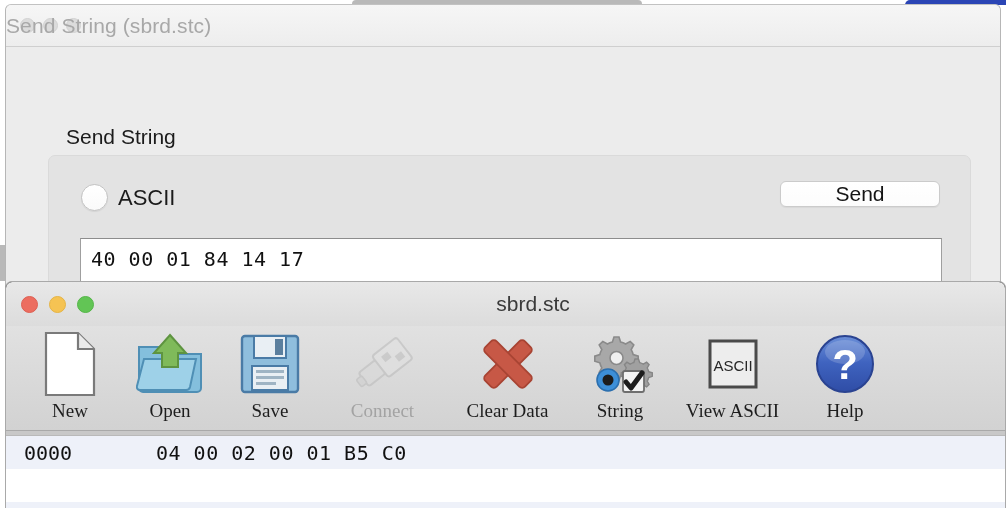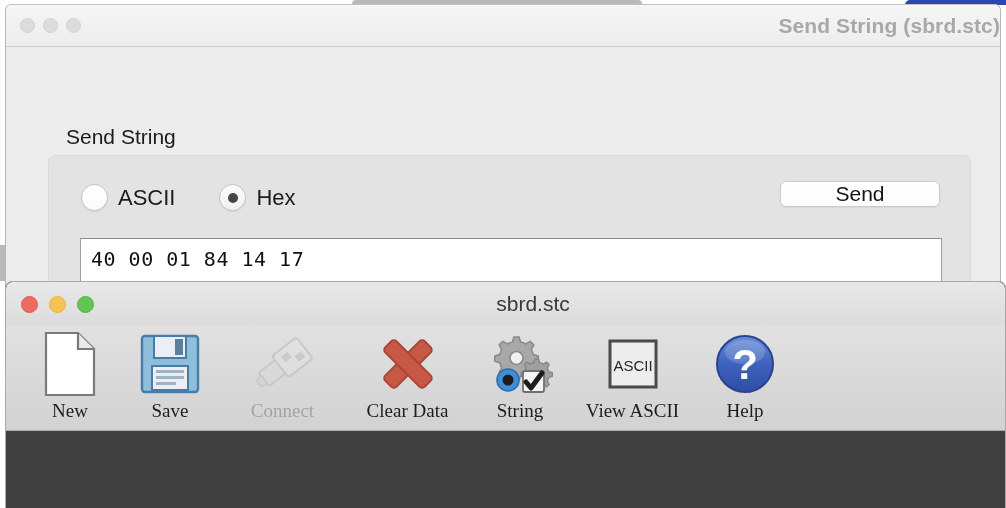--- a/index.html
+++ b/index.html
@@ -45,26 +45,25 @@
   }
   #win-send .titlebar {
     position: relative;
     height: 41px;
     background: linear-gradient(to bottom, #f6f6f6 0%, #ededed 100%);
     border-bottom: 1px solid #cfcfcf;
     border-radius: 5px 5px 0 0;
   }
   #win-send .title-text {
     position: absolute;
-    left: 6px; right: 0; top: 9px;
-    text-align: right;
+    left: 0; right: 0; top: 9px;
+    text-align: left;
     font-size: 21px;
     color: #a8a8a8;
     letter-spacing: 0.1px;
-    font-weight: bold;
   }
   .lights { position: absolute; left: 14px; top: 13px; display: flex; gap: 8px; }
   .light { width: 15px; height: 15px; border-radius: 50%; }
   .light.inactive { background: #dcdcdc; border: 1px solid #d2d2d2; box-sizing: border-box; }
   .light.red    { background: #ec6d60; border: 1px solid #dd5f52; box-sizing: border-box; }
   .light.yellow { background: #f5c353; border: 1px solid #e5b445; box-sizing: border-box; }
   .light.green  { background: #62c555; border: 1px solid #54b648; box-sizing: border-box; }
 
   #win-send .body { position: relative; height: 288px; background: #ececec; }
 
@@ -237,24 +236,20 @@
 
       <div class="group-label">Send String</div>
 
       <div class="groupbox">
 
         <div class="radio-row">
           <div class="radio-item">
             <span class="radio-dot"></span>
             <span class="radio-label">ASCII</span>
           </div>
-          <div class="radio-item">
-            <span class="radio-dot checked"></span>
-            <span class="radio-label">Hex</span>
-          </div>
         </div>
 
         <div class="send-button">Send</div>
 
         <div class="hexfield" placeholder="">40 00 01 84 14 17</div>
 
       </div>
     </div>
   </div>
 
@@ -274,20 +269,30 @@
       <div class="tool">
         <div class="glyph">
           <svg width="52" height="66" viewBox="0 0 52 66">
             <path d="M2,2 H34 L50,18 V64 H2 Z" fill="#ffffff" stroke="#7a7a7a" stroke-width="2.2"></path>
             <path d="M34,2 L34,18 L50,18" fill="#eaeaea" stroke="#7a7a7a" stroke-width="2.2"></path>
           </svg>
         </div>
         <div class="tlabel">New</div>
       </div>
 
+      <div class="tool">
+        <div class="glyph">
+          <svg width="68" height="62" viewBox="0 0 68 62">
+            <path d="M3,14 h20 l6,7 h36 v34 a4,4 0 0 1 -4,4 h-54 a4,4 0 0 1 -4,-4 z" fill="#84bfdd" stroke="#4f8fb5" stroke-width="2"></path>
+            <path d="M8,26 h52 l-6,28 a4,4 0 0 1 -4,3 h-46 a3,3 0 0 1 -3,-4 z" fill="#9ed1e8" stroke="#4f8fb5" stroke-width="2"></path>
+            <path d="M34,2 L50,20 H42 V34 H26 V20 H18 Z" fill="#7fba5a" stroke="#5e9440" stroke-width="2"></path>
+          </svg>
+        </div>
+        <div class="tlabel">Open</div>
+      </div>
 
       <div class="tool">
         <div class="glyph">
           <svg width="60" height="60" viewBox="0 0 60 60">
             <rect x="2" y="2" width="56" height="56" rx="3" fill="#8fbedd" stroke="#4a7ba6" stroke-width="2.4"></rect>
             <rect x="14" y="2" width="32" height="22" fill="#e9eff4" stroke="#4a7ba6" stroke-width="2"></rect>
             <rect x="35" y="5" width="8" height="16" fill="#5b7f9e"></rect>
             <rect x="12" y="32" width="36" height="24" fill="#e9eff4" stroke="#4a7ba6" stroke-width="2"></rect>
             <g fill="#9fb4c4">
               <rect x="16" y="36" width="28" height="3"></rect>
@@ -369,16 +374,35 @@
             <circle cx="31" cy="31" r="28" fill="url(#helpg)" stroke="#2a4391" stroke-width="2"></circle>
             <ellipse cx="31" cy="19" rx="20" ry="12" fill="#ffffff" opacity="0.17"></ellipse>
             <text x="31" y="46" text-anchor="middle" font-family="Liberation Sans, sans-serif" font-size="42" font-weight="bold" fill="#ffffff">?</text>
           </svg>
         </div>
         <div class="tlabel">Help</div>
       </div>
 
     </div>
 
+    <div class="grid">
+      <div class="grid-topbar"></div>
+      <div class="col-divider"></div>
+
+      <div class="grid-row alt">
+        <div class="cell-offset">0000</div>
+        <div class="cell-data">04 00 02 00 01 B5 C0</div>
+      </div>
+
+      <div class="grid-row plain">
+        <div class="cell-offset"></div>
+        <div class="cell-data"></div>
+      </div>
+
+      <div class="grid-row alt">
+        <div class="cell-offset"></div>
+        <div class="cell-data"></div>
+      </div>
+    </div>
 
   </div>
 
 </div>
 
 </body></html>

